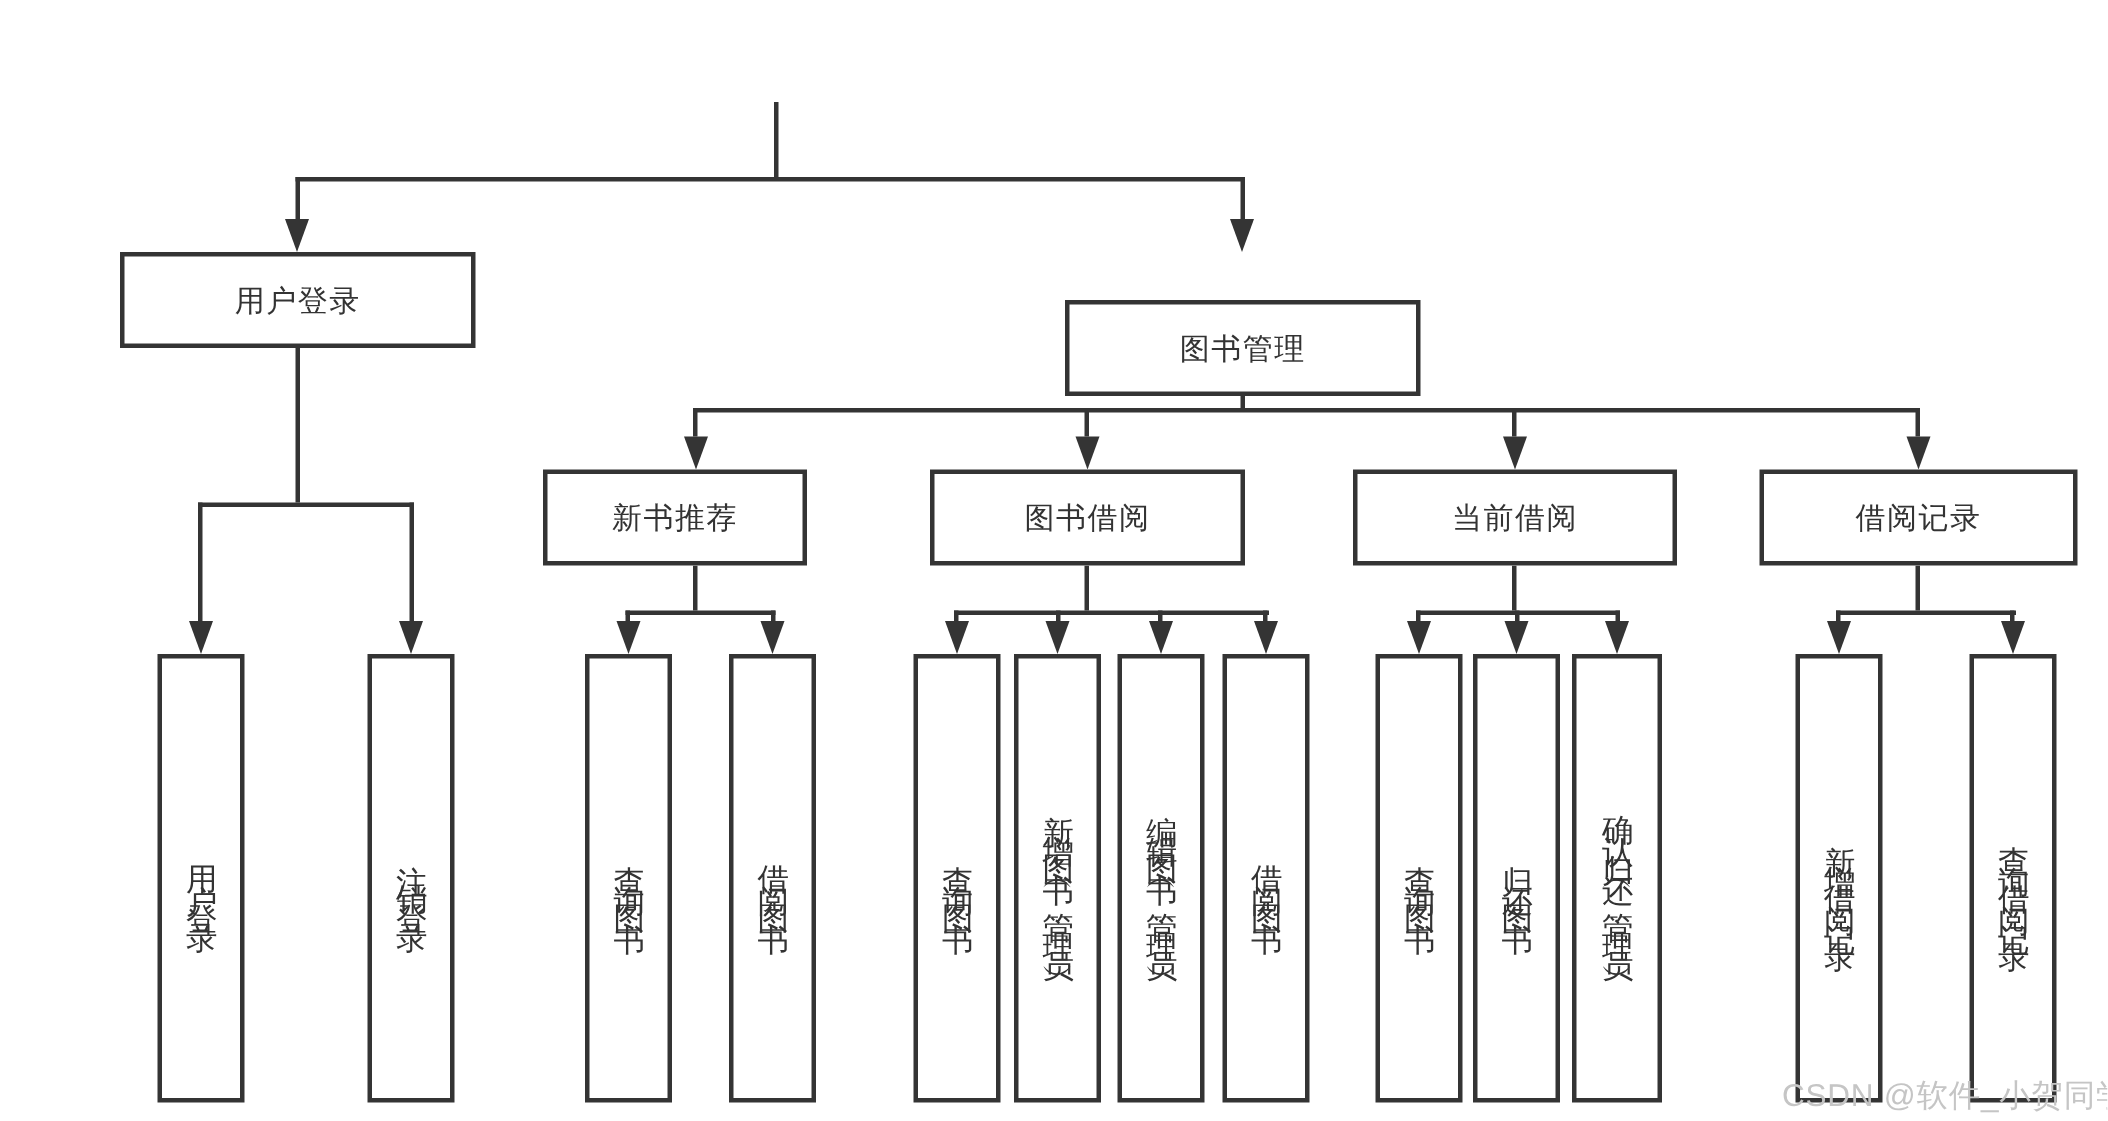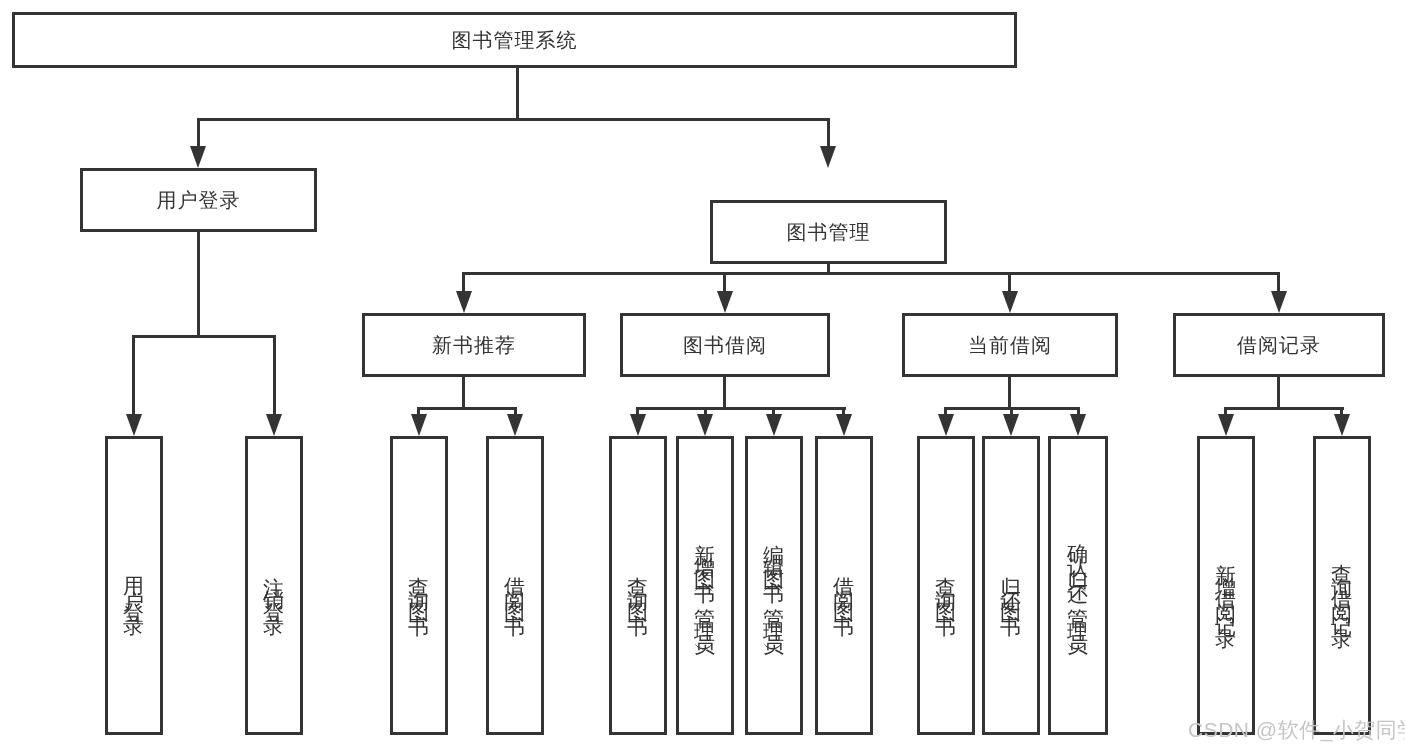--- a/index.html
+++ b/index.html
@@ -62,32 +62,29 @@
     white-space: nowrap;
     z-index: 5;
     letter-spacing: 0.5px;
   }
 </style>
 </head>
 <body>
 
 <div class="canvas">
 
-  <div class="box hbox" style="left:12px; top:12px; width:1005px; height:56px;">
-    <span>图书管理系统</span>
-  </div>
 
   <div class="box hbox" style="left:80px; top:168px; width:237px; height:64px;">
     <span>用户登录</span>
   </div>
   <div class="box hbox" style="left:710px; top:168px; width:237px; height:64px;margin-top:32px;">
     <span>图书管理</span>
   </div>
 
-  <div class="box hbox" style="left:362px; top:313px; width:224px; height:64px;">
+  <div class="box hbox" style="left:362px; top:313px; width:176px; height:64px;">
     <span>新书推荐</span>
   </div>
   <div class="box hbox" style="left:620px; top:313px; width:210px; height:64px;">
     <span>图书借阅</span>
   </div>
   <div class="box hbox" style="left:902px; top:313px; width:216px; height:64px;">
     <span>当前借阅</span>
   </div>
   <div class="box hbox" style="left:1173px; top:313px; width:212px; height:64px;">
     <span>借阅记录</span>

